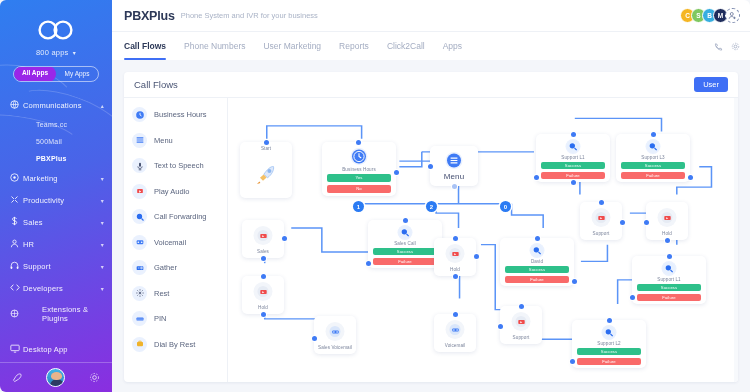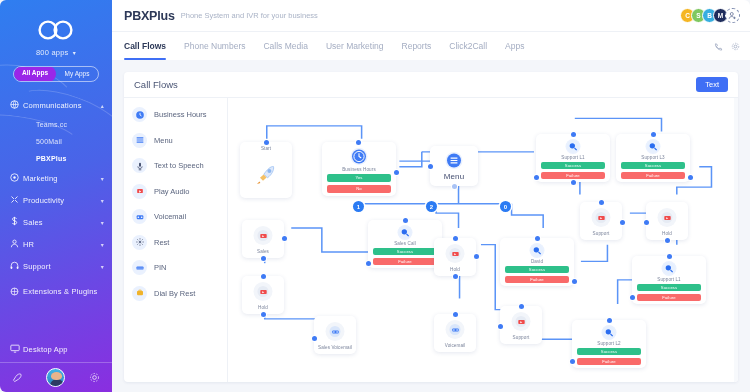--- a/index.html
+++ b/index.html
@@ -66,21 +66,21 @@
   .nav-item {
     display: flex; align-items: center;
     padding: 0 8px 0 10px; height: 22px;
     font-size: 7.5px; color: rgba(255,255,255,0.92);
     letter-spacing: .2px;
   }
   .nav-item .ico { width: 13px; flex: 0 0 13px; opacity: .95; }
   .nav-item .lbl { flex: 1; }
   .nav-item .chev { font-size: 6px; opacity: .8; }
   .nav-item.two-line { height: 30px; }
-  .nav-item.two-line .lbl { line-height: 1.25; }
+  .nav-item.two-line .lbl { line-height: 1.25; margin-left: 19px; }
 
   .sub-item {
     font-size: 7px; color: rgba(255,255,255,0.82);
     padding-left: 36px; height: 17px; line-height: 17px;
     letter-spacing: .2px;
   }
   .sub-item.sel { color: #fff; font-weight: bold; }
 
   .side-bottom {
     position: absolute; left: 0; bottom: 32px; width: 100%; z-index: 2;
@@ -355,20 +355,29 @@
           <svg width="9" height="9" viewBox="0 0 12 12">
               <path d="M1.6 8V6a4.4 4.4 0 018.8 0v2" fill="none" stroke="#fff" stroke-width="1.1"></path>
               <rect x=".8" y="7.4" width="2.2" height="3.4" rx="1" fill="#fff"></rect>
               <rect x="9" y="7.4" width="2.2" height="3.4" rx="1" fill="#fff"></rect>
             </svg>
         </span>
         <span class="lbl">Support</span>
         <span class="chev">▾</span>
       </div>
 
+      <div class="nav-item">
+        <span class="ico">
+          <svg width="10" height="9" viewBox="0 0 12 10">
+              <path d="M4 1.6L1 5l3 3.4M8 1.6L11 5 8 8.4" fill="none" stroke="#fff" stroke-width="1.1"></path>
+            </svg>
+        </span>
+        <span class="lbl">Developers</span>
+        <span class="chev">▾</span>
+      </div>
 
       <div class="nav-item two-line">
         <span class="ico">
           <svg width="9" height="9" viewBox="0 0 12 12">
               <circle cx="6" cy="6" r="4.6" fill="none" stroke="#fff" stroke-width="1.1"></circle>
               <path d="M6 1.4v9.2M1.4 6h9.2" stroke="#fff" stroke-width=".8"></path>
             </svg>
         </span>
         <span class="lbl">Extensions &amp; Plugins</span>
       </div>
@@ -418,21 +427,20 @@
               <path d="M1.6 10.4c0-1.9 1.5-3 3.4-3 .9 0 1.7.2 2.3.7" fill="none" stroke="#5c6a92" stroke-width="1"></path>
               <path d="M8.6 7.6v3.2M7 9.2h3.2" stroke="#5c6a92" stroke-width="1"></path>
             </svg>
         </span>
       </div>
     </div>
 
     <div class="tabbar">
       <div class="tab active">Call Flows</div>
       <div class="tab">Phone Numbers</div>
-      <div class="tab">Calls Media</div>
       <div class="tab">User Marketing</div>
       <div class="tab">Reports</div>
       <div class="tab">Click2Call</div>
       <div class="tab">Apps</div>
       <div class="tabbar-right">
         <span>
           <svg width="9" height="9" viewBox="0 0 12 12">
               <path d="M2 2.4l2 .6.5 2-1.2 1c.6 1.6 1.8 2.8 3.4 3.4l1-1.2 2 .5.6 2C7 11.4 1 6.2 2 2.4z" fill="none" stroke="#9aa4bd" stroke-width="1"></path>
             </svg>
         </span>
@@ -441,21 +449,21 @@
               <circle cx="6" cy="6" r="1.9" fill="none" stroke="#9aa4bd" stroke-width="1"></circle>
               <circle cx="6" cy="6" r="4.3" fill="none" stroke="#9aa4bd" stroke-width="1" stroke-dasharray="1.7 1.5"></circle>
             </svg>
         </span>
       </div>
     </div>
 
     <div class="card">
       <div class="card-head">
         <span class="card-title">Call Flows</span>
-        <button class="save-btn">Text</button>
+        <button class="save-btn">User</button>
       </div>
 
       <div class="card-body">
 
         <div class="palette">
           <div class="pal-item">
             <span class="pal-ico">
               <svg width="10" height="10" viewBox="0 0 12 12">
                   <circle cx="6" cy="6" r="4.6" fill="#3f7bf5"></circle>
                   <path d="M6 3.4V6l1.8 1.2" stroke="#fff" stroke-width="1" fill="none"></path>
@@ -481,30 +489,48 @@
             <span class="pal-lbl">Text to Speech</span>
           </div>
           <div class="pal-item">
             <span class="pal-ico">
               <svg width="10" height="10" viewBox="0 0 12 12">
                   <rect x="2.6" y="3.6" width="6.8" height="4.8" rx="1" fill="#f04b4b"></rect>
                   <path d="M5 5.2l2.4 1.4L5 8z" fill="#fff"></path>
                 </svg>
             </span>
             <span class="pal-lbl">Play Audio</span>
+          </div>
+          <div class="pal-item">
+            <span class="pal-ico">
+              <svg width="10" height="10" viewBox="0 0 12 12">
+                  <circle cx="5.4" cy="5.4" r="3.2" fill="#2b6df0"></circle>
+                  <path d="M7.8 7.8l2.4 2.4" stroke="#2b6df0" stroke-width="1.3"></path>
+                </svg>
+            </span>
+            <span class="pal-lbl">Call Forwarding</span>
           </div>
           <div class="pal-item">
             <span class="pal-ico">
               <svg width="10" height="10" viewBox="0 0 12 12">
                   <rect x="2" y="4" width="8" height="4.6" rx="1" fill="#3f7bf5"></rect>
                   <circle cx="4" cy="6.3" r="1" fill="#fff"></circle>
                   <circle cx="8" cy="6.3" r="1" fill="#fff"></circle>
                 </svg>
             </span>
             <span class="pal-lbl">Voicemail</span>
+          </div>
+          <div class="pal-item">
+            <span class="pal-ico">
+              <svg width="10" height="10" viewBox="0 0 12 12">
+                  <rect x="2" y="3.8" width="8" height="4.6" rx="1" fill="#2b6df0"></rect>
+                  <path d="M3.4 6h2M7 5h1.6v2H7z" stroke="#fff" stroke-width=".8" fill="none"></path>
+                </svg>
+            </span>
+            <span class="pal-lbl">Gather</span>
           </div>
           <div class="pal-item">
             <span class="pal-ico">
               <svg width="10" height="10" viewBox="0 0 12 12">
                   <circle cx="6" cy="6" r="1.5" fill="#6b7590"></circle>
                   <path d="M6 1.2v2M6 8.8v2M1.2 6h2M8.8 6h2M2.6 2.6l1.4 1.4M8 8l1.4 1.4M9.4 2.6L8 4M4 8l-1.4 1.4" stroke="#6b7590" stroke-width=".9"></path>
                 </svg>
             </span>
             <span class="pal-lbl">Rest</span>
           </div>

